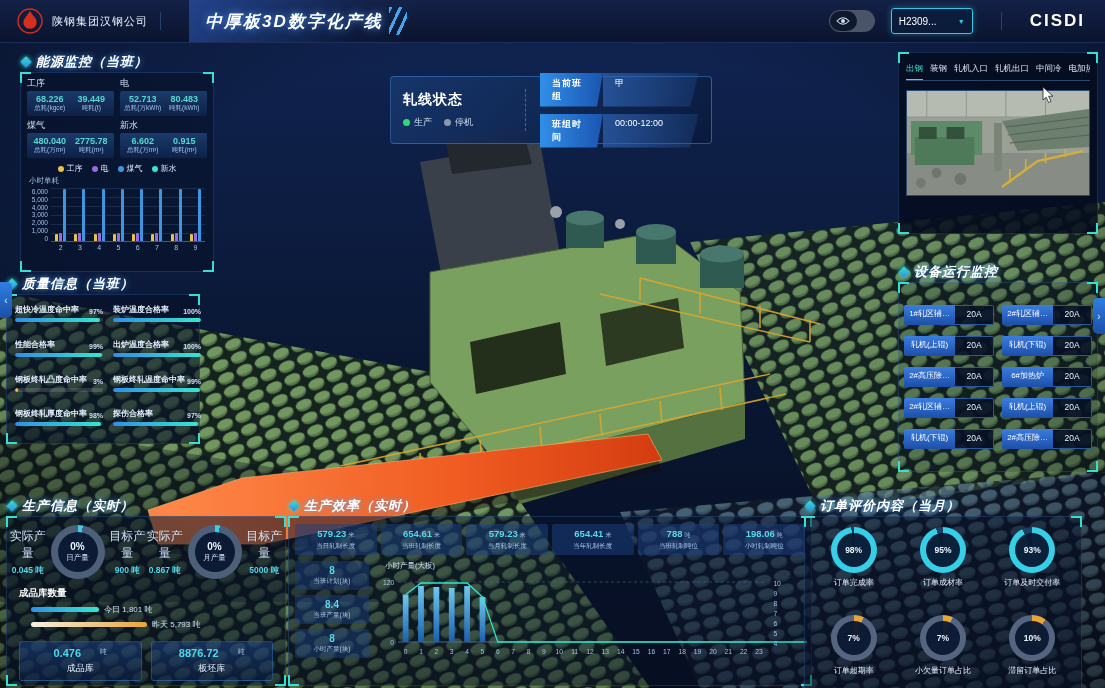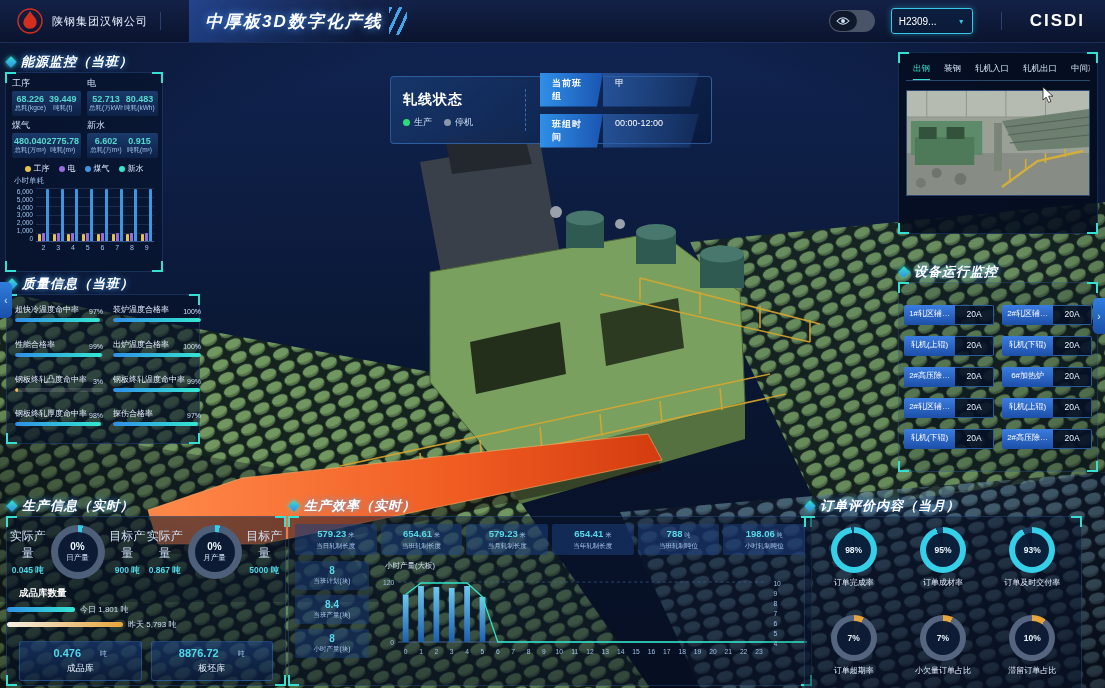--- a/index.html
+++ b/index.html
@@ -25,62 +25,62 @@
   .p-head{height:20px;display:flex;align-items:center;gap:6px;padding-left:2px;}
   .p-ico{width:8px;height:8px;background:linear-gradient(135deg,#35e0d2,#2f8fe8);transform:rotate(45deg);box-shadow:0 0 5px #35e0d2;}
   .p-title{font-size:13px;font-weight:bold;font-style:italic;color:#fff;letter-spacing:1px;text-shadow:0 0 6px rgba(80,170,255,.9);white-space:nowrap;}
   .p-box{position:relative;height:calc(100% - 20px);border:1px solid rgba(60,120,200,.28);background:rgba(7,18,40,.62);}
   .cr{position:absolute;width:9px;height:9px;border:0 solid #35e0d2;}
   .cr.tl{left:-1px;top:-1px;border-left-width:2px;border-top-width:2px;}
   .cr.tr{right:-1px;top:-1px;border-right-width:2px;border-top-width:2px;}
   .cr.bl{left:-1px;bottom:-1px;border-left-width:2px;border-bottom-width:2px;}
   .cr.br{right:-1px;bottom:-1px;border-right-width:2px;border-bottom-width:2px;}
   
-  #p-energy{left:5px;top:52px;width:158px;height:218px;}
+  #p-energy{left:20px;top:52px;width:194px;height:218px;}
   .energy-grid{display:grid;grid-template-columns:1fr 1fr;gap:3px 6px;padding:4px 6px 2px;}
   .e-name{font-size:9px;color:#cfe0f5;margin-bottom:1px;}
   .e-card{background:linear-gradient(180deg,rgba(56,118,200,.38),rgba(24,58,118,.32));border-radius:2px;padding:3px 2px;display:flex;}
   .e-col{flex:1;text-align:center;overflow:hidden;}
   .e-val{font-size:9px;font-weight:bold;color:#57d8cf;white-space:nowrap;}
   .e-lab{font-size:6.5px;color:#9fc2e8;white-space:nowrap;}
   .legend{display:flex;justify-content:center;gap:9px;font-size:8px;color:#dfe8ff;margin-top:3px;}
   .lg-item{display:flex;align-items:center;gap:3px;}
   .lg-dot{width:6px;height:6px;border-radius:50%;}
   .axis-title{font-size:7.5px;color:#9fc2e8;margin:2px 0 0 8px;}
   .echart{display:grid;grid-template-columns:28px 1fr;grid-template-rows:54px 11px;margin:2px 8px 0 2px;}
   .ec-y{display:flex;flex-direction:column;justify-content:space-between;align-items:flex-end;font-size:6.5px;color:#9fc2e8;padding-right:3px;}
   .ec-plot{position:relative;border-bottom:1px solid #3a5a8a;display:flex;align-items:flex-end;justify-content:space-around;background-image:linear-gradient(rgba(110,150,210,.18) 1px,transparent 1px);background-size:100% 9px;}
   .ec-g{display:flex;align-items:flex-end;}
   .ec-b{width:3px;margin:0 .5px;border-radius:1px 1px 0 0;}
   .ec-x{grid-column:2;display:flex;justify-content:space-around;font-size:7px;color:#9fc2e8;padding-top:2px;}
   
   #p-quality{left:6px;top:274px;width:194px;height:150px;}
   .q-grid{display:grid;grid-template-columns:1fr 1fr;gap:9px 10px;padding:9px 8px;}
-  .q-top{display:flex;justify-content:space-between;align-items:flex-end;font-size:8px;color:#e4eeff;white-space:nowrap;overflow:hidden;}
+  .q-top{display:flex;justify-content:space-between;align-items:flex-end;font-size:8px;color:#e4eeff;white-space:nowrap;overflow:hidden;font-weight:bold;}
   .q-pct{font-size:7px;color:#cfe0f5;margin-left:2px;}
   .q-bar{height:4px;background:rgba(255,255,255,.14);border-radius:2px;margin-top:3px;overflow:hidden;}
   .q-fill{height:100%;border-radius:2px;background:linear-gradient(90deg,#2f8fe8,#35e6d0);}
   .q-fill.org{background:linear-gradient(90deg,#e8a53c,#f5c95a);}
   
   #p-status{left:390px;top:76px;width:296px;height:66px;background:linear-gradient(135deg,rgba(24,56,110,.88),rgba(10,25,60,.88));border:1px solid rgba(70,140,220,.5);border-radius:4px;display:flex;align-items:center;padding:0 12px;z-index:20;}
   .ls-left{width:108px;}
   .ls-title{font-size:14px;font-weight:bold;color:#fff;letter-spacing:1px;}
   .ls-legend{display:flex;gap:12px;margin-top:7px;}
   .ls-leg{display:flex;align-items:center;gap:4px;font-size:9px;color:#cfe0f5;}
   .dot{width:7px;height:7px;border-radius:50%;}
   .ls-div{border-left:1px dashed #3a6aa8;height:42px;margin:0 14px;}
   .ls-rows{display:flex;flex-direction:column;gap:7px;flex:1;}
   .ls-row{display:flex;}
   .ls-btn{background:linear-gradient(90deg,#2f8fe8,#1a55b0);clip-path:polygon(0 0,100% 0,calc(100% - 6px) 100%,0 100%);color:#fff;font-size:9px;font-weight:bold;padding:4px 14px 4px 12px;letter-spacing:1px;cursor:pointer;}
   .ls-val{background:linear-gradient(90deg,rgba(46,100,180,.7),rgba(46,100,180,.2));color:#fff;font-size:9px;padding:4px 12px;min-width:72px;clip-path:polygon(0 0,100% 0,calc(100% - 9px) 100%,0 100%);}
   
   #p-video{left:898px;top:52px;width:200px;height:200px;}
   #p-video .p-box{background:rgba(5,13,30,.88);}
   .v-tabs{display:flex;gap:7px;margin:10px 7px 0;border-bottom:1px solid #27496f;padding-bottom:5px;font-size:8.5px;color:#d6e4f8;white-space:nowrap;overflow:hidden;}
-  .v-tab{position:relative;cursor:pointer;flex:0 0 auto;margin-left:7px;}
+  .v-tab{position:relative;cursor:pointer;flex:0 0 auto;}
   .v-tab.active{color:#35e0d2;}
   .v-under{position:absolute;left:0;bottom:-6px;width:100%;height:2px;background:#35e0d2;}
   .v-frame{margin:9px 7px;height:104px;border:1px solid #2a4a72;overflow:hidden;}
   
   #p-equip{left:898px;top:262px;width:200px;height:164px;}
   #p-equip .p-box{background:rgba(6,14,32,.18);}
   .eq-grid{display:grid;grid-template-columns:1fr 1fr;gap:11px 8px;padding:22px 5px;}
   .eq-pair{display:flex;}
   .eq-l{flex:1.25;background:linear-gradient(180deg,#3b7de0,#1c4fa8);font-size:8px;color:#fff;padding:3px 2px;text-align:center;white-space:nowrap;overflow:hidden;border-radius:2px 0 0 2px;}
   .eq-v{flex:1;background:rgba(6,16,38,.88);border:1px solid #2a5a9a;border-left:none;font-size:8.5px;color:#e8f4ff;text-align:center;padding:3px 0;border-radius:0 2px 2px 0;}
@@ -90,29 +90,29 @@
   .prod-row{display:flex;align-items:center;justify-content:space-around;padding:8px 2px 4px;}
   .prod-group{display:flex;align-items:center;gap:4px;}
   .pv-col{text-align:center;}
   .pv-lab{font-size:12px;color:#cfe0f5;}
   .pv-val{font-size:8.5px;font-weight:bold;color:#4fd8e8;margin-top:3px;white-space:nowrap;}
   .donut{position:relative;border-radius:50%;flex:0 0 auto;}
   .hole{position:absolute;border-radius:50%;background:rgba(9,22,48,.94);display:flex;flex-direction:column;align-items:center;justify-content:center;}
   .d-val{font-size:10px;font-weight:bold;color:#eaf6ff;}
   .d-sub{font-size:7.5px;color:#cfe0f5;margin-top:1px;}
   .stock-title{font-size:9.5px;font-weight:bold;color:#fff;margin:4px 0 3px 12px;}
-  .stock-bars{padding:0 0;}
+  .stock-bars{padding:0 24px;}
   .st-row{display:flex;align-items:center;gap:5px;margin:4px 0;}
   .st-bar{height:5px;border-radius:3px;}
   .st-bar.cyan{background:linear-gradient(90deg,#2f8fe8,#35e6d0);}
   .st-bar.orange{background:linear-gradient(90deg,#f5f1e6,#e8a53c);}
   .st-txt{font-size:8px;color:#cfe0f5;white-space:nowrap;}
   .stock-cards{display:flex;gap:9px;padding:7px 12px 0;}
   .st-card{flex:1;background:linear-gradient(180deg,rgba(32,74,146,.5),rgba(14,34,78,.5));border:1px solid rgba(70,140,220,.35);border-radius:3px;text-align:center;padding:5px 2px;}
-  .st-val{display:flex;justify-content:center;align-items:flex-end;gap:19px;}
+  .st-val{display:flex;justify-content:center;align-items:flex-start;gap:19px;}
   .st-num{font-size:11px;font-weight:bold;color:#4fd8e8;}
   .st-unit{font-size:7px;color:#9fc2e8;}
   .st-lab{font-size:9px;color:#e8f2ff;margin-top:3px;}
   
   #p-eff{left:288px;top:496px;width:524px;height:188px;}
   #p-eff .p-box{background:rgba(7,18,40,.5);}
   .eff-cards{display:flex;gap:4px;padding:7px 6px 4px;}
   .ef-card{flex:1;background:rgba(28,66,132,.5);border-radius:2px;text-align:center;padding:4px 1px;overflow:hidden;}
   .ef-v{display:flex;justify-content:center;align-items:baseline;gap:2px;white-space:nowrap;}
   .ef-num{font-size:9.5px;font-weight:bold;color:#59d8e8;}

